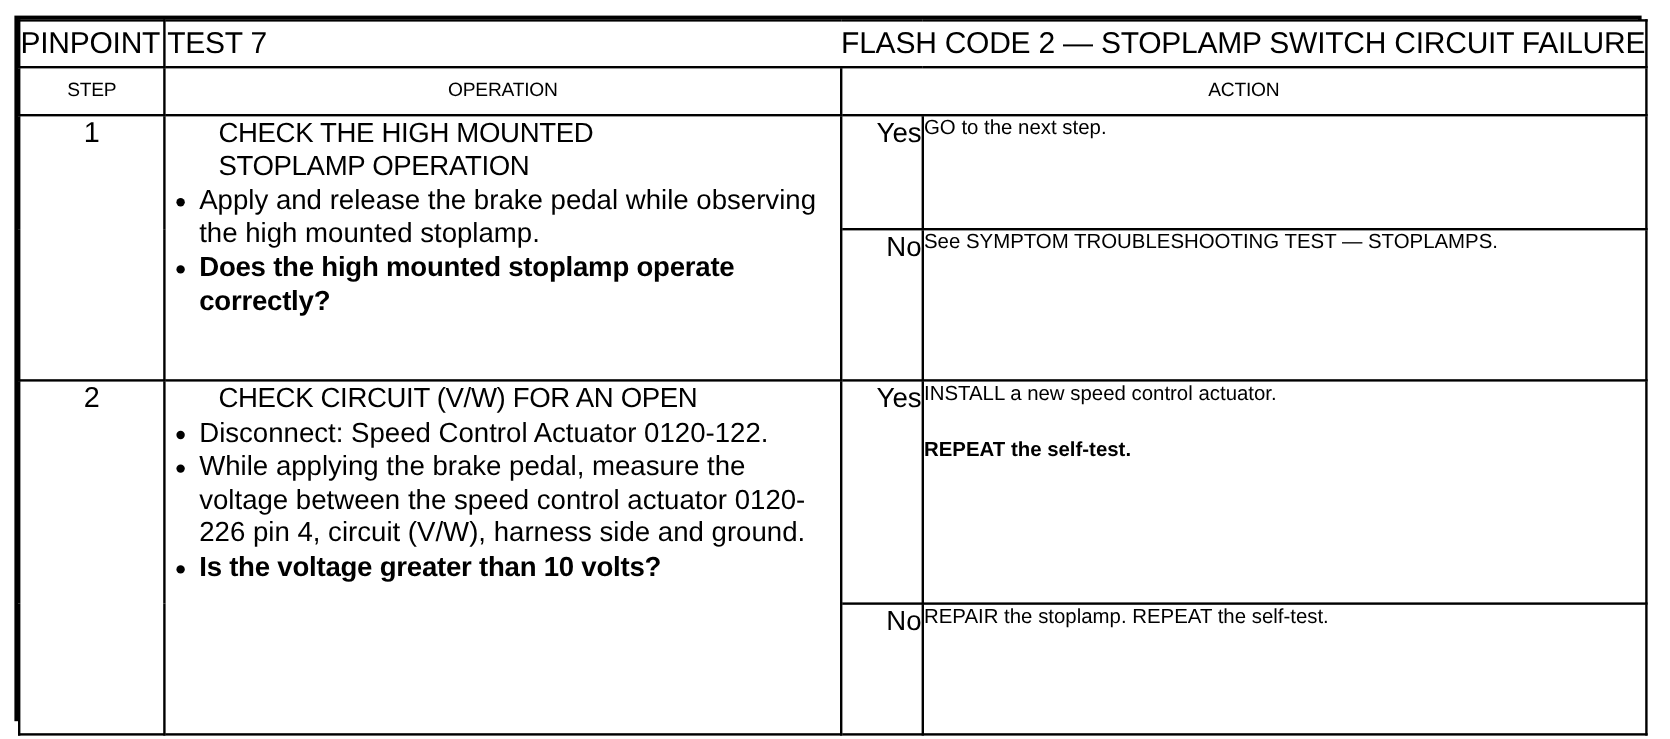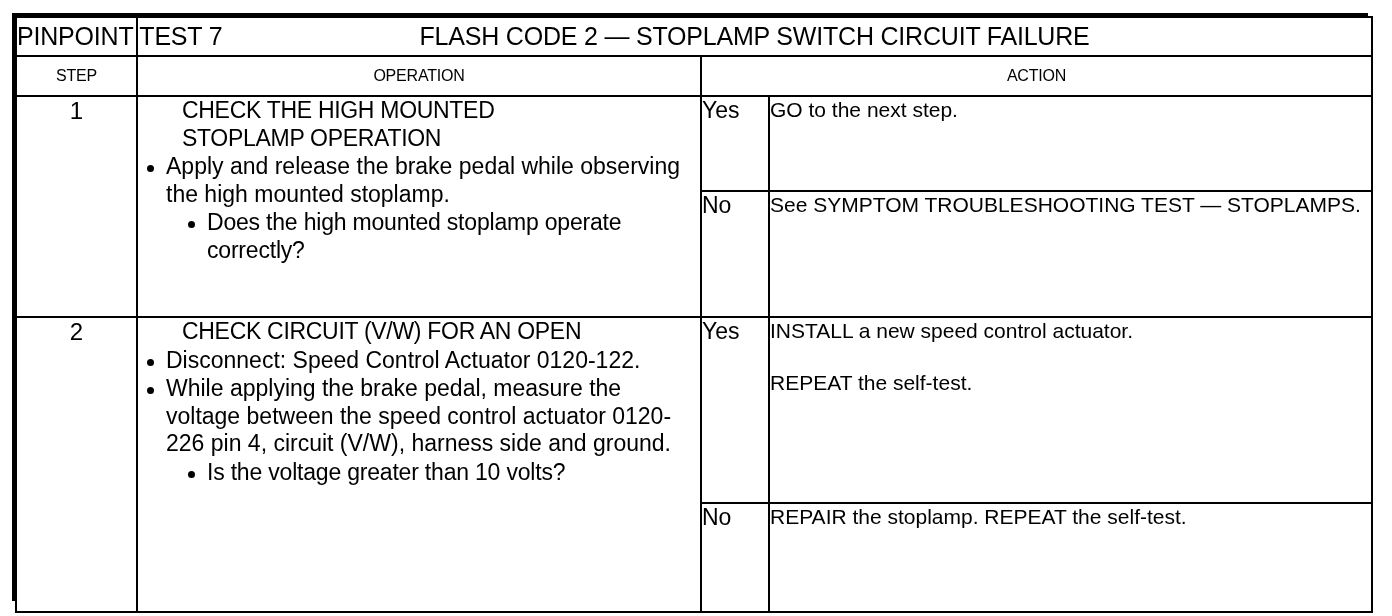--- a/index.html
+++ b/index.html
@@ -58,21 +58,21 @@
   
   .title-cell {
     height: 37px;
     text-align: center;
     vertical-align: middle !important;
     font-size: 25px;
     letter-spacing: -0.2px;
     white-space: nowrap;
   }
   .title-left { }
-  .title-right { text-align: center; padding-left: 12px; margin-top: 33px; }
+  .title-right { text-align: right; padding-left: 12px; margin-top: 33px; }
 
   
   .colhead {
     height: 38px;
     text-align: center;
     vertical-align: middle !important;
     font-size: 16px;
     letter-spacing: -0.2px;
   }
 
@@ -105,36 +105,36 @@
   }
   .insp ul li .bullet {
     position: absolute;
     left: 9px;
     top: 12px;
     width: 7px;
     height: 7px;
     background: #000;
     border-radius: 50%;
   }
-  .insp ul li.bold { font-weight: normal; letter-spacing: -0.2px; margin-left: 41px; }
+  .insp ul li.bold { font-weight: bold; letter-spacing: -0.2px; }
 
   .yn {
-    text-align: left;
+    text-align: right;
     font-size: 23px;
     padding-top: 7px;
     vertical-align: top;
   }
 
   .action {
     padding: 7px 8px 8px 14px;
-    font-size: 21px;
+    font-size: 17px;
     line-height: 1.20;
   }
   .action .para { margin: 0; }
-  .action .para + .para { margin-top: 27px; }
+  .action .para + .para { margin-top: 27px; font-weight: bold; }
 
   
   .r1yes { height: 93px; }
   .r1no  { height: 124px; }
   .r2yes { height: 184px; }
   .r2no  { height: 107px; }
 </style>
 </head>
 <body>
 

